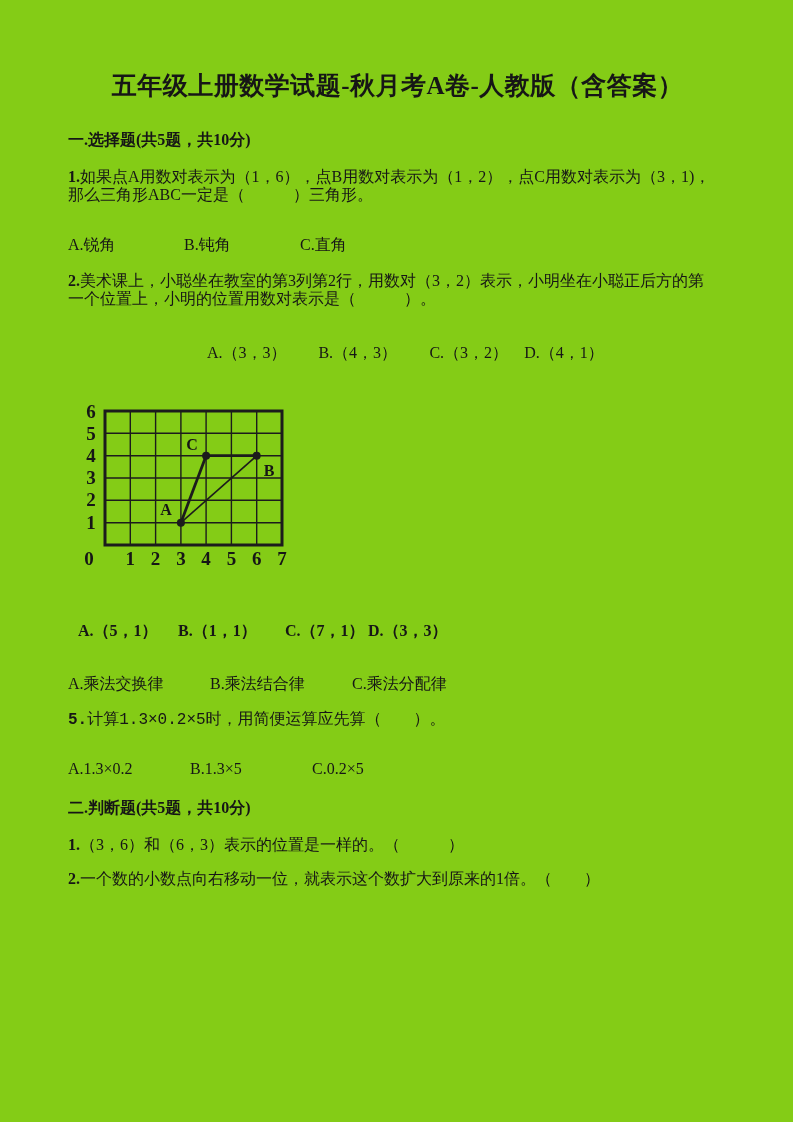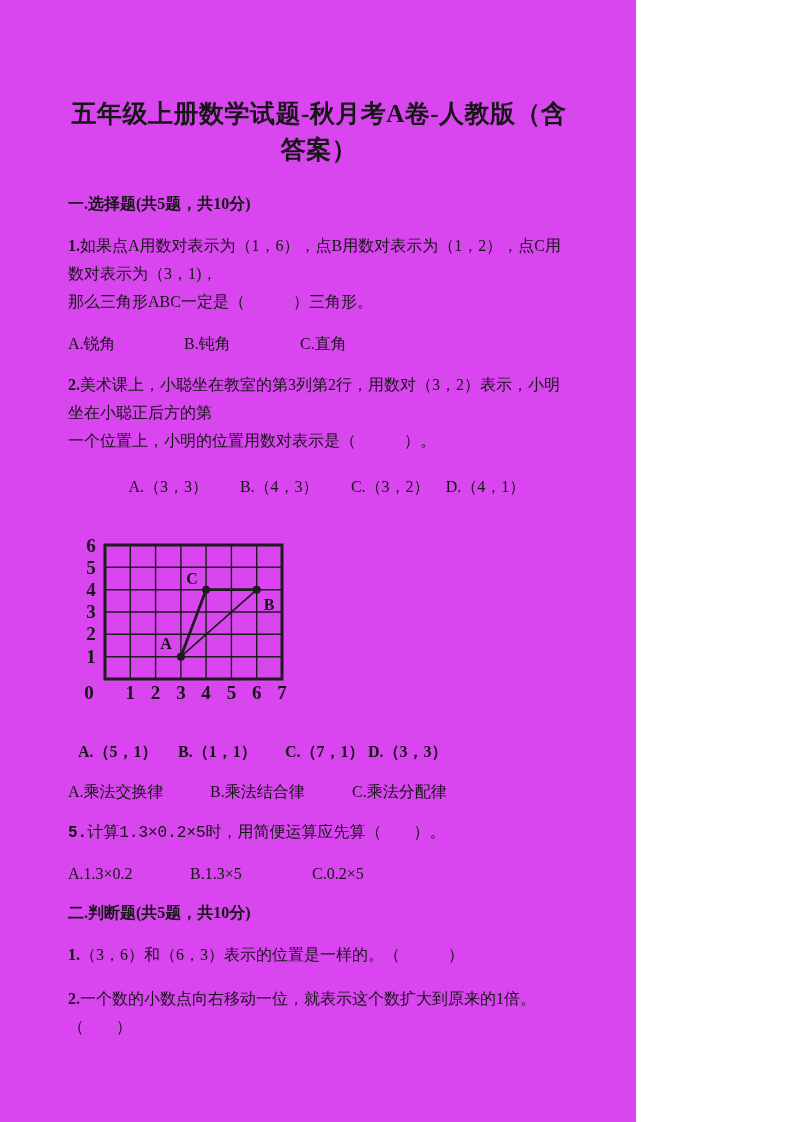--- a/index.html
+++ b/index.html
@@ -1,22 +1,22 @@
 <!DOCTYPE html>
 <html><head>
 <meta charset="utf-8">
 <style>
   html, body { margin: 0; padding: 0; background: #ffffff; }
   .page {
     position: relative;
-    width: 636px;
+    width: 793px;
     height: 1122px;
     box-sizing: border-box;
-    padding: 96px 66px 0 68px;
-    background: #d946ef;
+    padding: 68px 66px 0 68px;
+    background: #84cc16;
     color: #161616;
     font-family: "Liberation Serif", "DejaVu Serif", serif;
     font-size: 16px;
     overflow: hidden;
   }
   .title {
     margin: 0;
     font-size: 25px;
     line-height: 36px;
     font-weight: bold;
@@ -25,26 +25,26 @@
   }
   .sec-heading {
     margin: 24px 0 0 0;
     font-size: 16px;
     line-height: 24px;
     font-weight: bold;
   }
   .sec-heading.second { margin-top: 16px; }
   p.q {
     margin: 16px 0 0 0;
-    line-height: 28px;
+    line-height: 18px;
   }
   p.q .qnum { font-weight: bold; }
   p.q .qtext { white-space: pre-wrap; }
   .opts { margin: 16px 0 0 0; line-height: 23px; }
-  .opts span { display: inline-block; }
+  .opts span { display: inline-block; margin-top: 13px; }
   .opts.q1 span { width: 116px; }
   .opts.q2 span { width: 111px; }
   .opts.q3 { padding-left: 10px; }
   .opts.q3 span:nth-child(1) { width: 100px; }
   .opts.q3 span:nth-child(2) { width: 107px; }
   .opts.q3 span:nth-child(3) { width: 83px; }
   .opts.q4 span { width: 142px; }
   .opts.q5 span { width: 122px; }
   .opts span:last-child { width: auto; }
 

